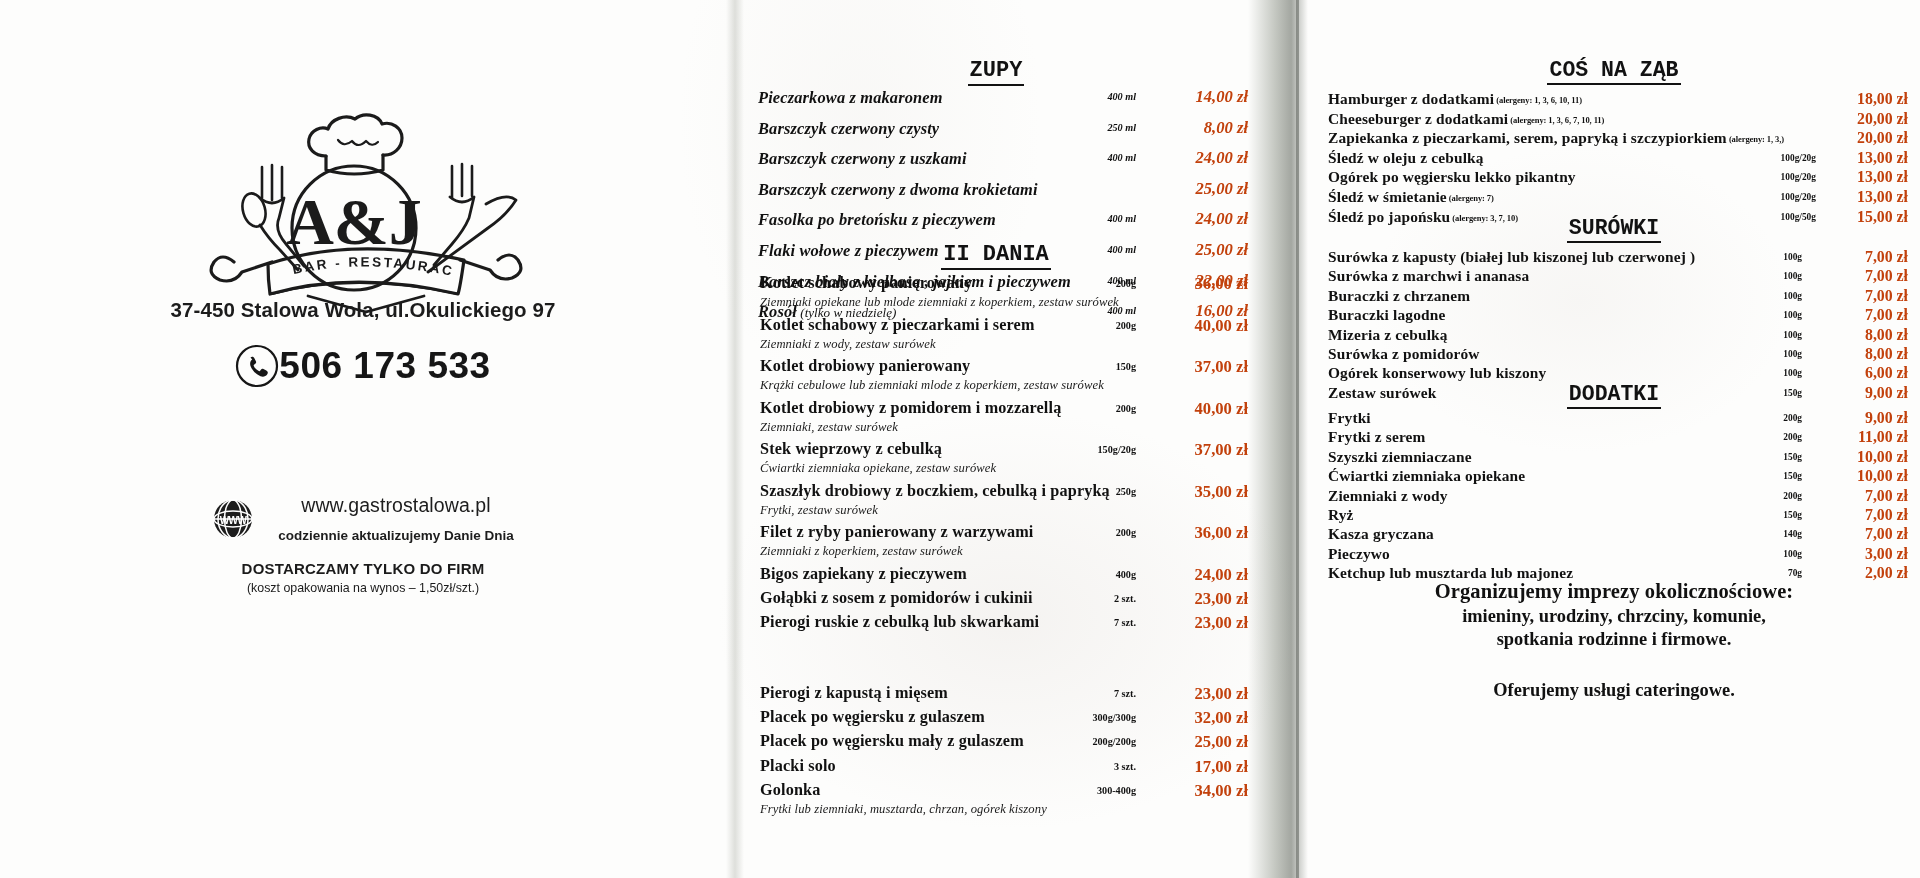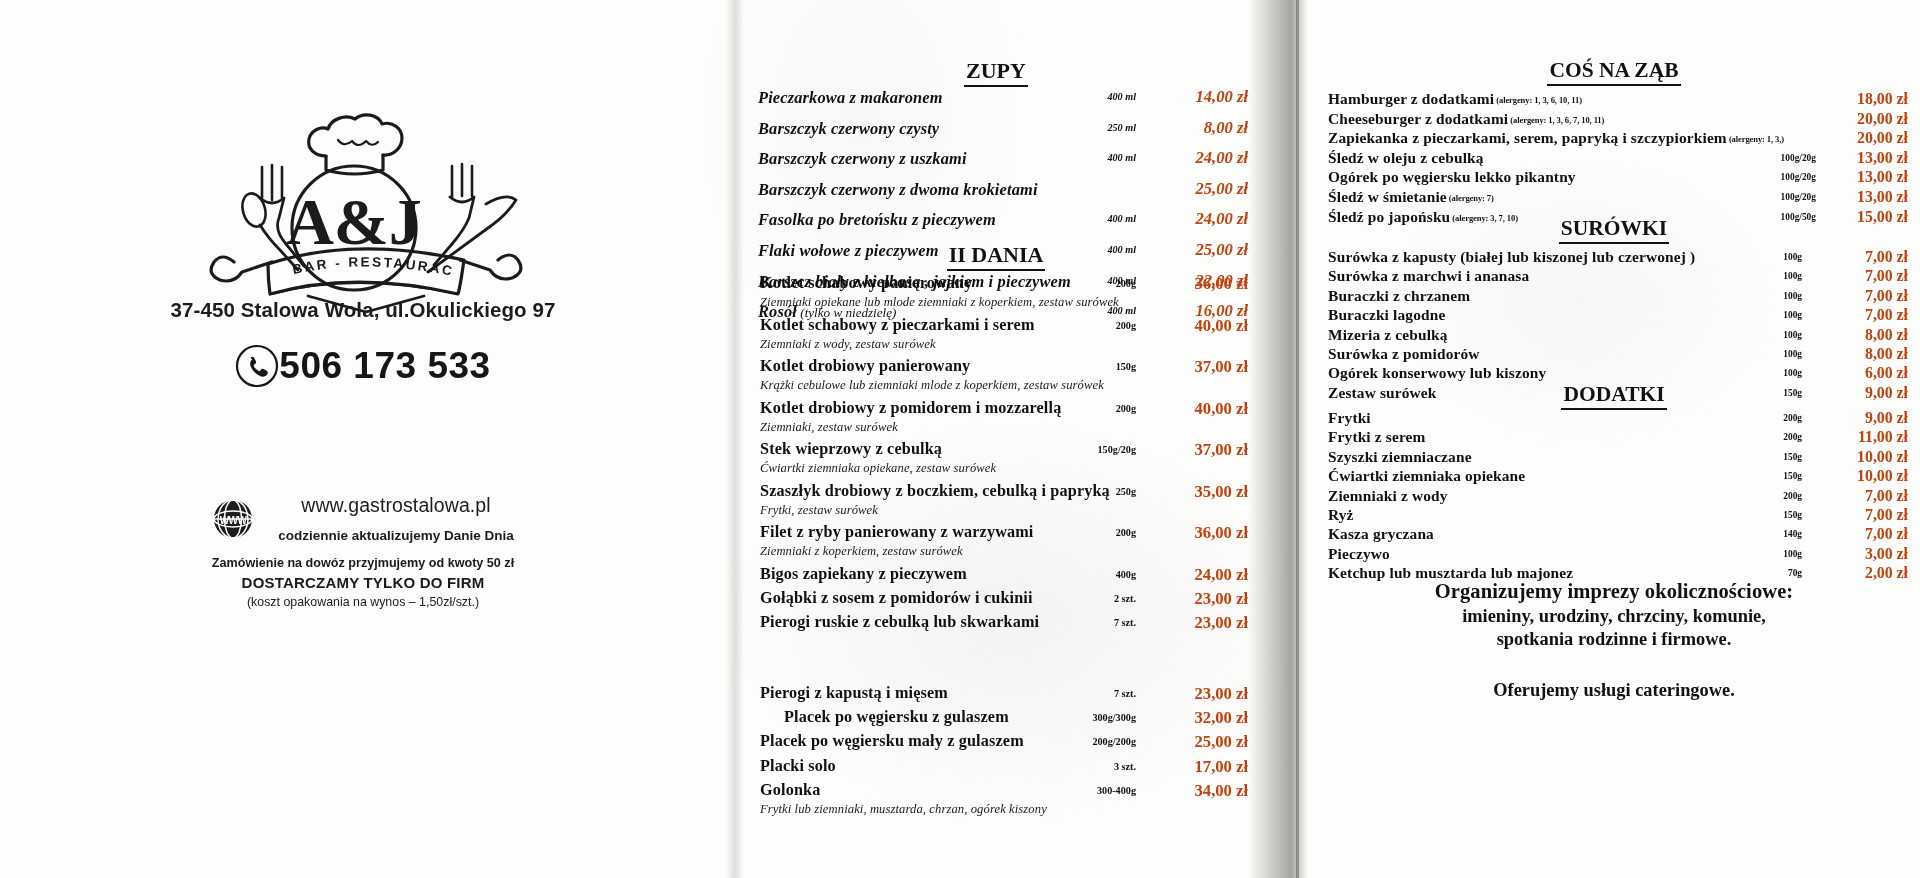--- a/index.html
+++ b/index.html
@@ -87,21 +87,21 @@
     position: absolute; left: 0; top: 556px; width: 726px; text-align: center;
     font-family: "Liberation Sans", sans-serif; color: #1b1b1b;
   }
   .fp1 { font-weight: bold; font-size: 12.6px; }
   .fp2 { font-weight: bold; font-size: 15px; margin-top: 4px; letter-spacing: .2px; }
   .fp3 { font-size: 12.4px; margin-top: 4px; }
 
   
   .sect-head {
     text-align: center;
-    font-family: Liberation Serif, serif;
+    font-family: Liberation Mono, monospace;
     font-weight: bold;
     color: #121212;
   }
   .sect-head span {
     border-bottom: 2.4px solid #121212;
     padding: 0 2px 1px 2px;
     display: inline-block;
   }
 
   .rows { position: relative; }
@@ -280,21 +280,20 @@
           <text x="21" y="26" text-anchor="middle" font-family="Liberation Sans, sans-serif" font-size="10" font-weight="bold" fill="#ffffff" letter-spacing="-0.6">WWW</text>
         </svg>
       </span>
       <span class="web-text">
         <span class="web-url">www.gastrostalowa.pl</span>
         <span class="web-sub" style="display:block">codziennie aktualizujemy Danie Dnia</span>
       </span>
     </div>
 
     <div class="fineprint">
-      <div class="fp1">Zamówienie na dowóz przyjmujemy od kwoty 50 zł</div>
       <div class="fp2">DOSTARCZAMY TYLKO DO FIRM</div>
       <div class="fp3">(koszt opakowania na wynos – 1,50zł/szt.)</div>
     </div>
   </div>
 
   <div class="col col-mid">
     <div class="sect-head mid-zupy-head">
       <span>ZUPY</span>
     </div>
     <div class="rows zupy-list" id="zupy-list">
@@ -421,21 +420,21 @@
             <div class="pr" style="top: 0px;">23,00 zł</div>
           </div>
         </div>
         <div class="item" style="margin-bottom: 0px;">
           <div class="row" style="height: 24.4px; margin-top: 46px;">
             <div class="nm">Pierogi  z  kapustą  i  mięsem</div>
             <div class="qty" style="top: 4px;">7 szt.</div>
             <div class="pr" style="top: 0px;">23,00 zł</div>
           </div>
         </div>
-        <div class="item" style="margin-bottom: 0px; margin-left: 24px;">
+        <div class="item" style="margin-bottom: 0px;">
           <div class="row" style="height: 24.4px;">
             <div class="nm">Placek   po  węgiersku z gulaszem</div>
             <div class="qty" style="top: 4px;">300g/300g</div>
             <div class="pr" style="top: 0px;">32,00 zł</div>
           </div>
         </div>
         <div class="item" style="margin-bottom: 0px;">
           <div class="row" style="height: 24.4px;">
             <div class="nm">Placek po węgiersku mały  z  gulaszem</div>
             <div class="qty" style="top: 4px;">200g/200g</div>

